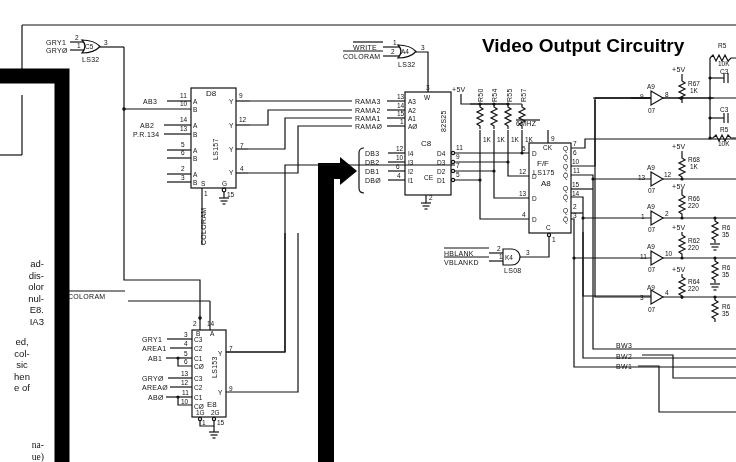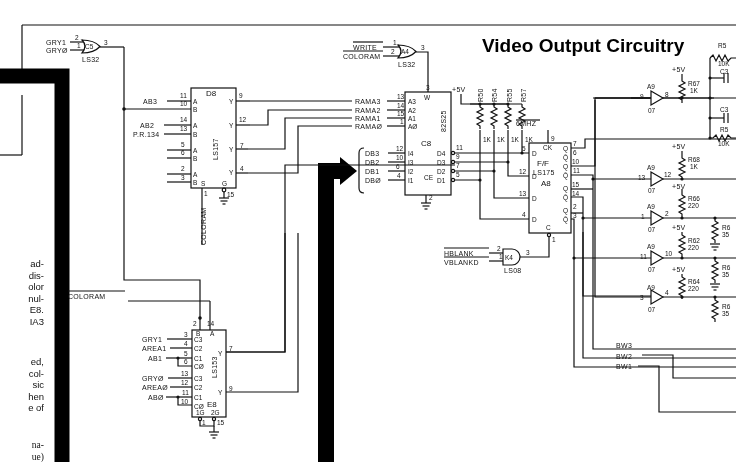--- a/index.html
+++ b/index.html
@@ -19,21 +19,21 @@
 <body>
 
 <div class="body-text" style="top:258px;">
   <div>ad-</div>
   <div>dis-</div>
   <div>olor</div>
   <div>nul-</div>
   <div>E8.</div>
   <div>IA3</div>
 </div>
-<div class="body-text" style="top:356px;">
+<div class="body-text" style="top:336px;text-align:center;">
   <div>ed,</div>
   <div>col-</div>
   <div>sic</div>
   <div>hen</div>
   <div>e of</div>
 </div>
 <div class="body-text" style="top:440px;font-family:Liberation Serif, serif;">
   <div>na-</div>
   <div>ue)</div>
 </div>

